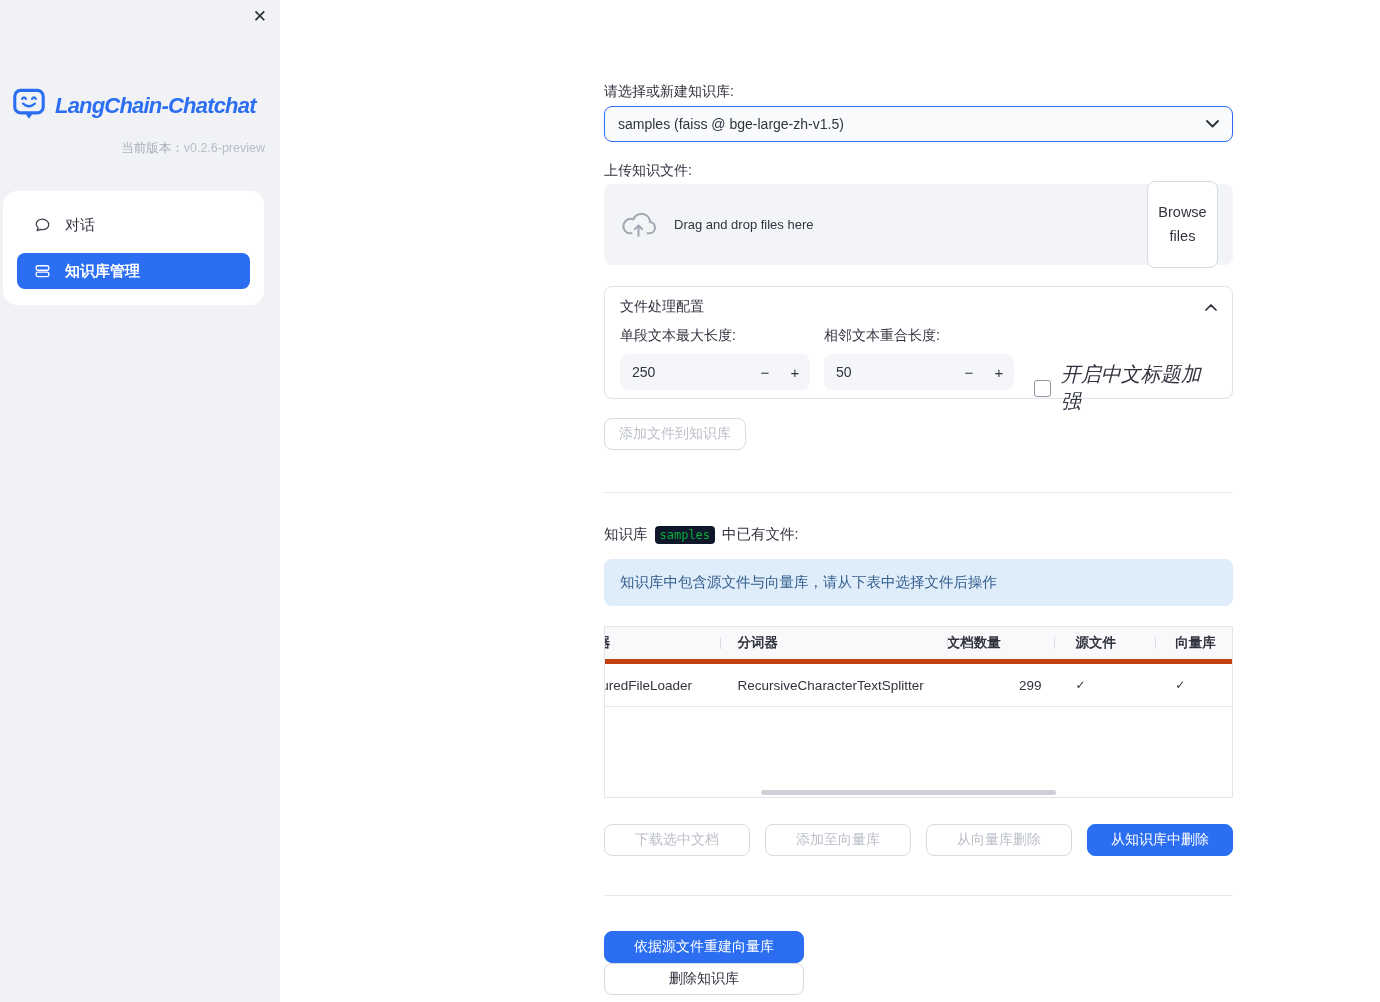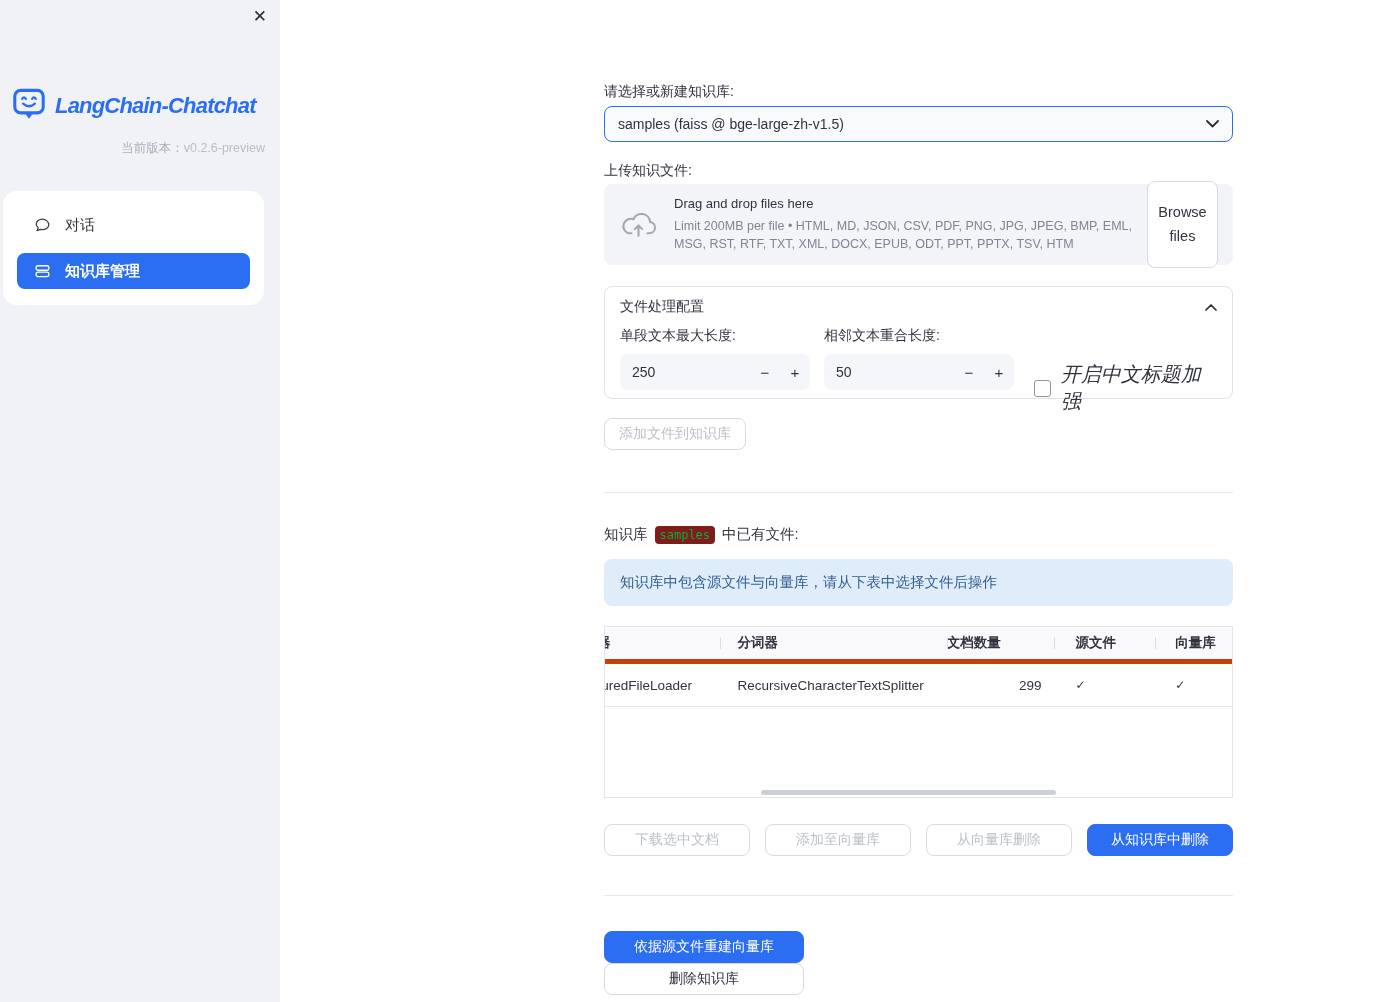--- a/index.html
+++ b/index.html
@@ -109,21 +109,21 @@
   .btn-primary { background:#2b6ef2; border:1px solid #2b6ef2; color:#ffffff; }
   .btn-add { margin-top:19px; padding:0 14px; }
 
   .divider { border:none; border-top:1px solid #e7e8ec; height:0; }
   .div1 { margin-top:42px; }
   .div2 { margin-top:39px; }
 
   .kb-files-line { margin-top:32px; font-size:14.5px; display:flex; align-items:center; }
   .code-chip {
     font-family:"DejaVu Sans Mono","Liberation Mono",monospace;
-    font-size:12px; color:#09ab3b; background:#7f1d1d;
+    font-size:12px; color:#09ab3b; background:#0f172a;
     padding:2px 5px; border-radius:4px; margin:0 7px;
   }
 
   .info-box {
     margin-top:15px; height:47px; background:#dfecf9; border-radius:8px;
     display:flex; align-items:center; padding:0 16px;
     font-size:14.5px; color:#335e8e;
   }
 
   
@@ -227,21 +227,20 @@
 
   <div class="dropzone">
     <span style="display:flex;">
       <svg width="37" height="32" viewBox="0 0 36 30">
         <path d="M26 23 h2.5 a5.5 5.5 0 0 0 .8 -10.95 A8.5 8.5 0 0 0 13 9.4 A6.8 6.8 0 0 0 8 23 h4" fill="none" stroke="#a2a7b1" stroke-width="2"></path>
         <path d="M18 25.5 V 15.5 M14.4 19 L18 15.4 L21.6 19" fill="none" stroke="#a2a7b1" stroke-width="2" stroke-linecap="round" stroke-linejoin="round"></path>
       </svg>
     </span>
     <div class="drop-texts">
       <div class="drop-title">Drag and drop files here</div>
-      <div class="drop-limit">Limit 200MB per file • HTML, MD, JSON, CSV, PDF, PNG, JPG, JPEG, BMP, EML, MSG, RST, RTF, TXT, XML, DOCX, EPUB, ODT, PPT, PPTX, TSV, HTM</div>
     </div>
     <button class="browse-btn">Browse files</button>
   </div>
 
   <div class="expander">
     <div class="exp-header">
       <span>文件处理配置</span>
       <span style="display:flex;">
         <svg width="12" height="7" viewBox="0 0 12 7">
             <path d="M1 6 L6 1 L11 6" fill="none" stroke="#2b2f38" stroke-width="1.7" stroke-linecap="round" stroke-linejoin="round"></path>

